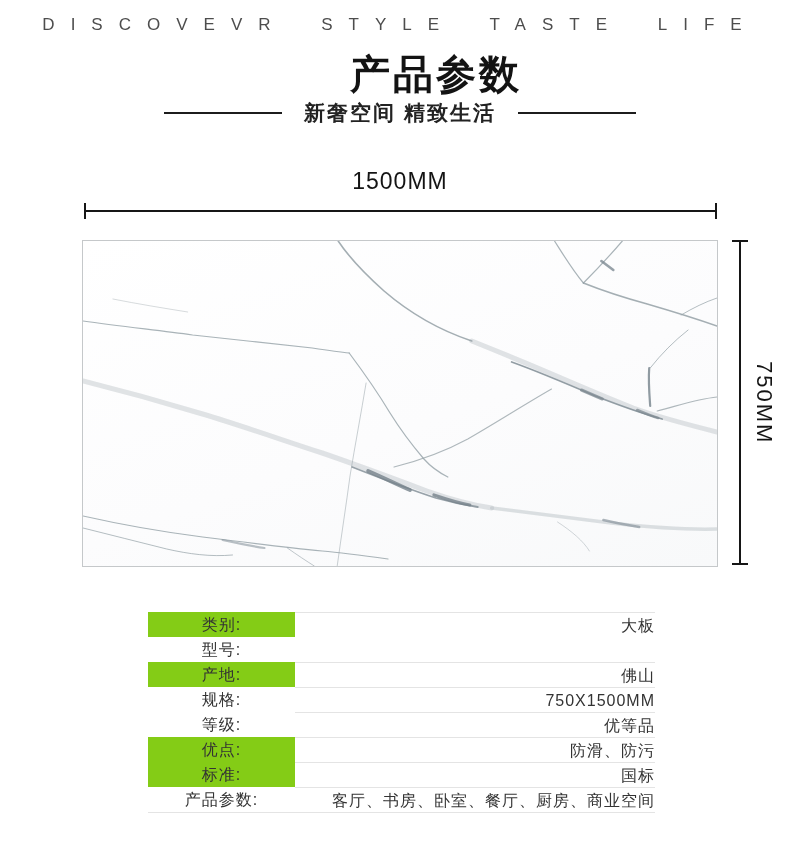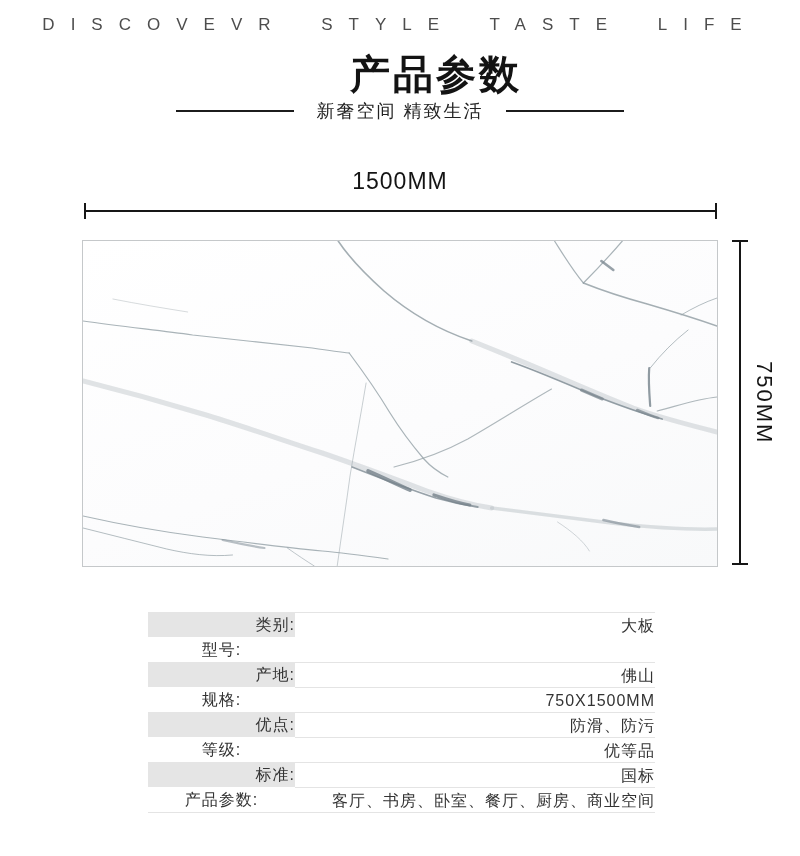--- a/index.html
+++ b/index.html
@@ -17,21 +17,21 @@
   .title{
     position:absolute;top:47px;left:0;width:100%;
     text-align:center;font-size:40px;font-weight:bold;color:#131313;letter-spacing:3px;margin-left:36px;
   }
   .subtitle-row{
     position:absolute;top:99px;left:0;width:100%;
     display:flex;align-items:center;justify-content:center;gap:22px;
   }
   .subtitle-line{width:118px;height:2px;background:#1c1c1c;}
   .subtitle{
-    font-size:18px;font-weight:normal;color:#222;letter-spacing:2px;white-space:nowrap;
+    font-size:21px;font-weight:bold;color:#222;letter-spacing:2px;white-space:nowrap;
   }
   
   .dim-h-label{
     position:absolute;top:168px;left:0;width:100%;text-align:center;
     font-size:23px;color:#141414;letter-spacing:1px;
   }
   .dim-h-line{
     position:absolute;left:84px;top:210px;width:633px;height:2px;background:#161616;
   }
   .dim-h-line::before,.dim-h-line::after{
@@ -59,21 +59,21 @@
     background:linear-gradient(160deg,#ffffff 0%,#fcfcfd 55%,#f8f9fa 100%);
   }
   .tile svg{display:block;width:100%;height:100%;}
   
   .spec-table{
     position:absolute;left:148px;top:612px;width:507px;
     border-bottom:1px solid #e4e4e4;font-size:16px;color:#333;
   }
   .spec-row{display:flex;height:25px;line-height:25px;}
   .spec-label{width:147px;text-align:center;letter-spacing:1px;}
-  .spec-row.alt .spec-label{background:#e5e5e5;text-align:right;}
+  .spec-row.alt .spec-label{background:#84cc16;}
   .spec-value{flex:1;text-align:right;border-top:1px solid #e4e4e4;letter-spacing:1px;}
 </style>
 </head>
 <body>
 
 <div class="page">
 
   <div class="tagline">DISCOVEVR STYLE TASTE LIFE</div>
 
   <div class="title">产品参数</div>
@@ -140,27 +140,27 @@
       <div class="spec-label">型号:</div>
     </div>
     <div class="spec-row alt">
       <div class="spec-label">产地:</div>
       <div class="spec-value">佛山</div>
     </div>
     <div class="spec-row">
       <div class="spec-label">规格:</div>
       <div class="spec-value">750X1500MM</div>
     </div>
+    <div class="spec-row">
+      <div class="spec-label">等级:</div>
+      <div class="spec-value">优等品</div>
+    </div>
     <div class="spec-row alt">
       <div class="spec-label">优点:</div>
       <div class="spec-value">防滑、防污</div>
-    </div>
-    <div class="spec-row">
-      <div class="spec-label">等级:</div>
-      <div class="spec-value">优等品</div>
     </div>
     <div class="spec-row alt">
       <div class="spec-label">标准:</div>
       <div class="spec-value">国标</div>
     </div>
     <div class="spec-row">
       <div class="spec-label">产品参数:</div>
       <div class="spec-value">客厅、书房、卧室、餐厅、厨房、商业空间</div>
     </div>
   </div>

